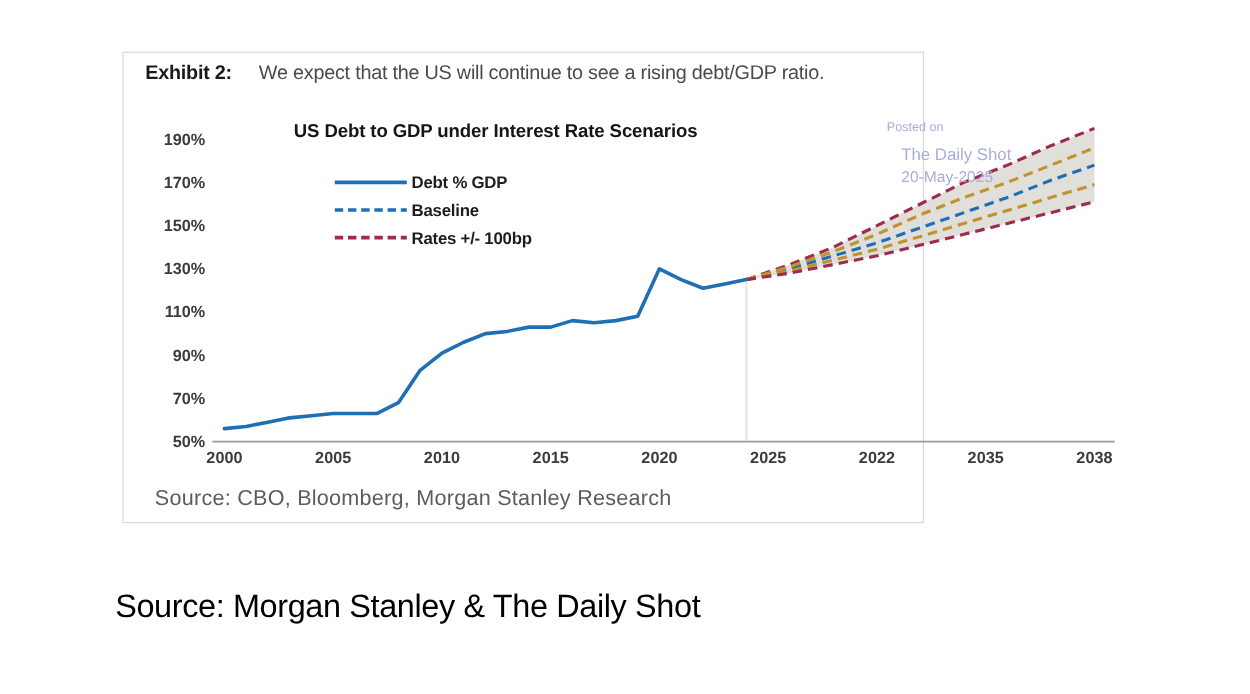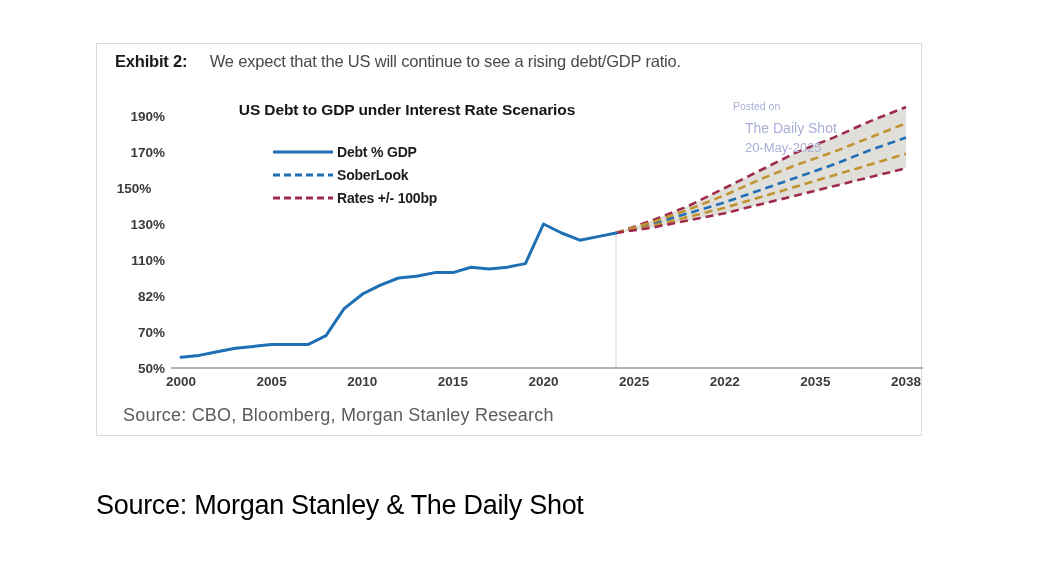--- a/index.html
+++ b/index.html
@@ -11,23 +11,23 @@
     width: 1042px;
     height: 578px;
     position: relative;
     font-family: "Liberation Sans", sans-serif;
     overflow: hidden;
   }
 
   
   #exhibit-card {
     position: absolute;
-    left: 96px;
+    left: 102px;
     top: 43px;
-    width: 826px;
+    width: 668px;
     height: 393px;
     background: #ffffff;
     border: 1px solid #d9d9d9;
     box-sizing: border-box;
   }
 
   #exhibit-header {
     position: absolute;
     left: 18px;
     top: 8px;
@@ -193,24 +193,24 @@
         <path d="M519.0 165.0 L555.3 157.8 L591.5 148.8 L627.8 139.8 L664.0 129.0 L700.3 118.2 L736.5 107.4 L772.8 96.6 L809.0 85.8" fill="none" stroke="#BF9330" stroke-width="2.6" stroke-dasharray="8 5" stroke-linecap="butt"></path>
         <path d="M519.0 165.0 L555.3 159.6 L591.5 152.4 L627.8 145.2 L664.0 136.2 L700.3 127.2 L736.5 118.2 L772.8 109.2 L809.0 100.2" fill="none" stroke="#9E2B4E" stroke-width="2.6" stroke-dasharray="8 5" stroke-linecap="butt"></path>
         <path d="M84.0 289.2 L102.1 287.4 L120.3 283.8 L138.4 280.2 L156.5 278.4 L174.6 276.6 L192.8 276.6 L210.9 276.6 L229.0 267.6 L247.1 240.6 L265.3 226.2 L283.4 217.2 L301.5 210.0 L319.6 208.2 L337.8 204.6 L355.9 204.6 L374.0 199.2 L392.1 201.0 L410.3 199.2 L428.4 195.6 L446.5 156.0 L464.6 165.0 L482.8 172.2 L500.9 168.6 L519.0 165.0" fill="none" stroke="#1F6FB5" stroke-width="3" stroke-linejoin="round" stroke-linecap="round"></path>
       </svg>
 
     <div id="chart-title">US Debt to GDP under Interest Rate Scenarios</div>
 
     <div id="y-axis-labels">
         <div class="ytick" style="top: 300px;">50%</div>
         <div class="ytick" style="top: 264px;">70%</div>
-        <div class="ytick" style="top: 228px;">82%</div>
+        <div class="ytick" style="top: 228px;">90%</div>
         <div class="ytick" style="top: 192px;">110%</div>
         <div class="ytick" style="top: 156px;">130%</div>
-        <div class="ytick" style="top: 120px; text-align: center;">150%</div>
+        <div class="ytick" style="top: 120px;">150%</div>
         <div class="ytick" style="top: 84px;">170%</div>
         <div class="ytick" style="top: 48px;">190%</div>
       </div>
 
     <div id="x-axis-labels">
         <div class="xtick" style="left: 84px;">2000</div>
         <div class="xtick" style="left: 174.625px;">2005</div>
         <div class="xtick" style="left: 265.25px;">2010</div>
         <div class="xtick" style="left: 355.875px;">2015</div>
         <div class="xtick" style="left: 446.5px;">2020</div>
@@ -228,21 +228,21 @@
             </svg>
           </span>
           <span class="legend-label">Debt % GDP</span>
         </div>
         <div class="legend-row">
           <span class="legend-swatch">
             <svg width="64" height="12">
               <line x1="2" y1="6" x2="62" y2="6" stroke="#1F6FB5" stroke-width="3" stroke-dasharray="7 4"></line>
             </svg>
           </span>
-          <span class="legend-label">SoberLook</span>
+          <span class="legend-label">Baseline</span>
         </div>
         <div class="legend-row">
           <span class="legend-swatch">
             <svg width="64" height="12">
               <line x1="2" y1="6" x2="62" y2="6" stroke="#9E2B4E" stroke-width="3" stroke-dasharray="7 4"></line>
             </svg>
           </span>
           <span class="legend-label">Rates +/- 100bp</span>
         </div>
       </div>

